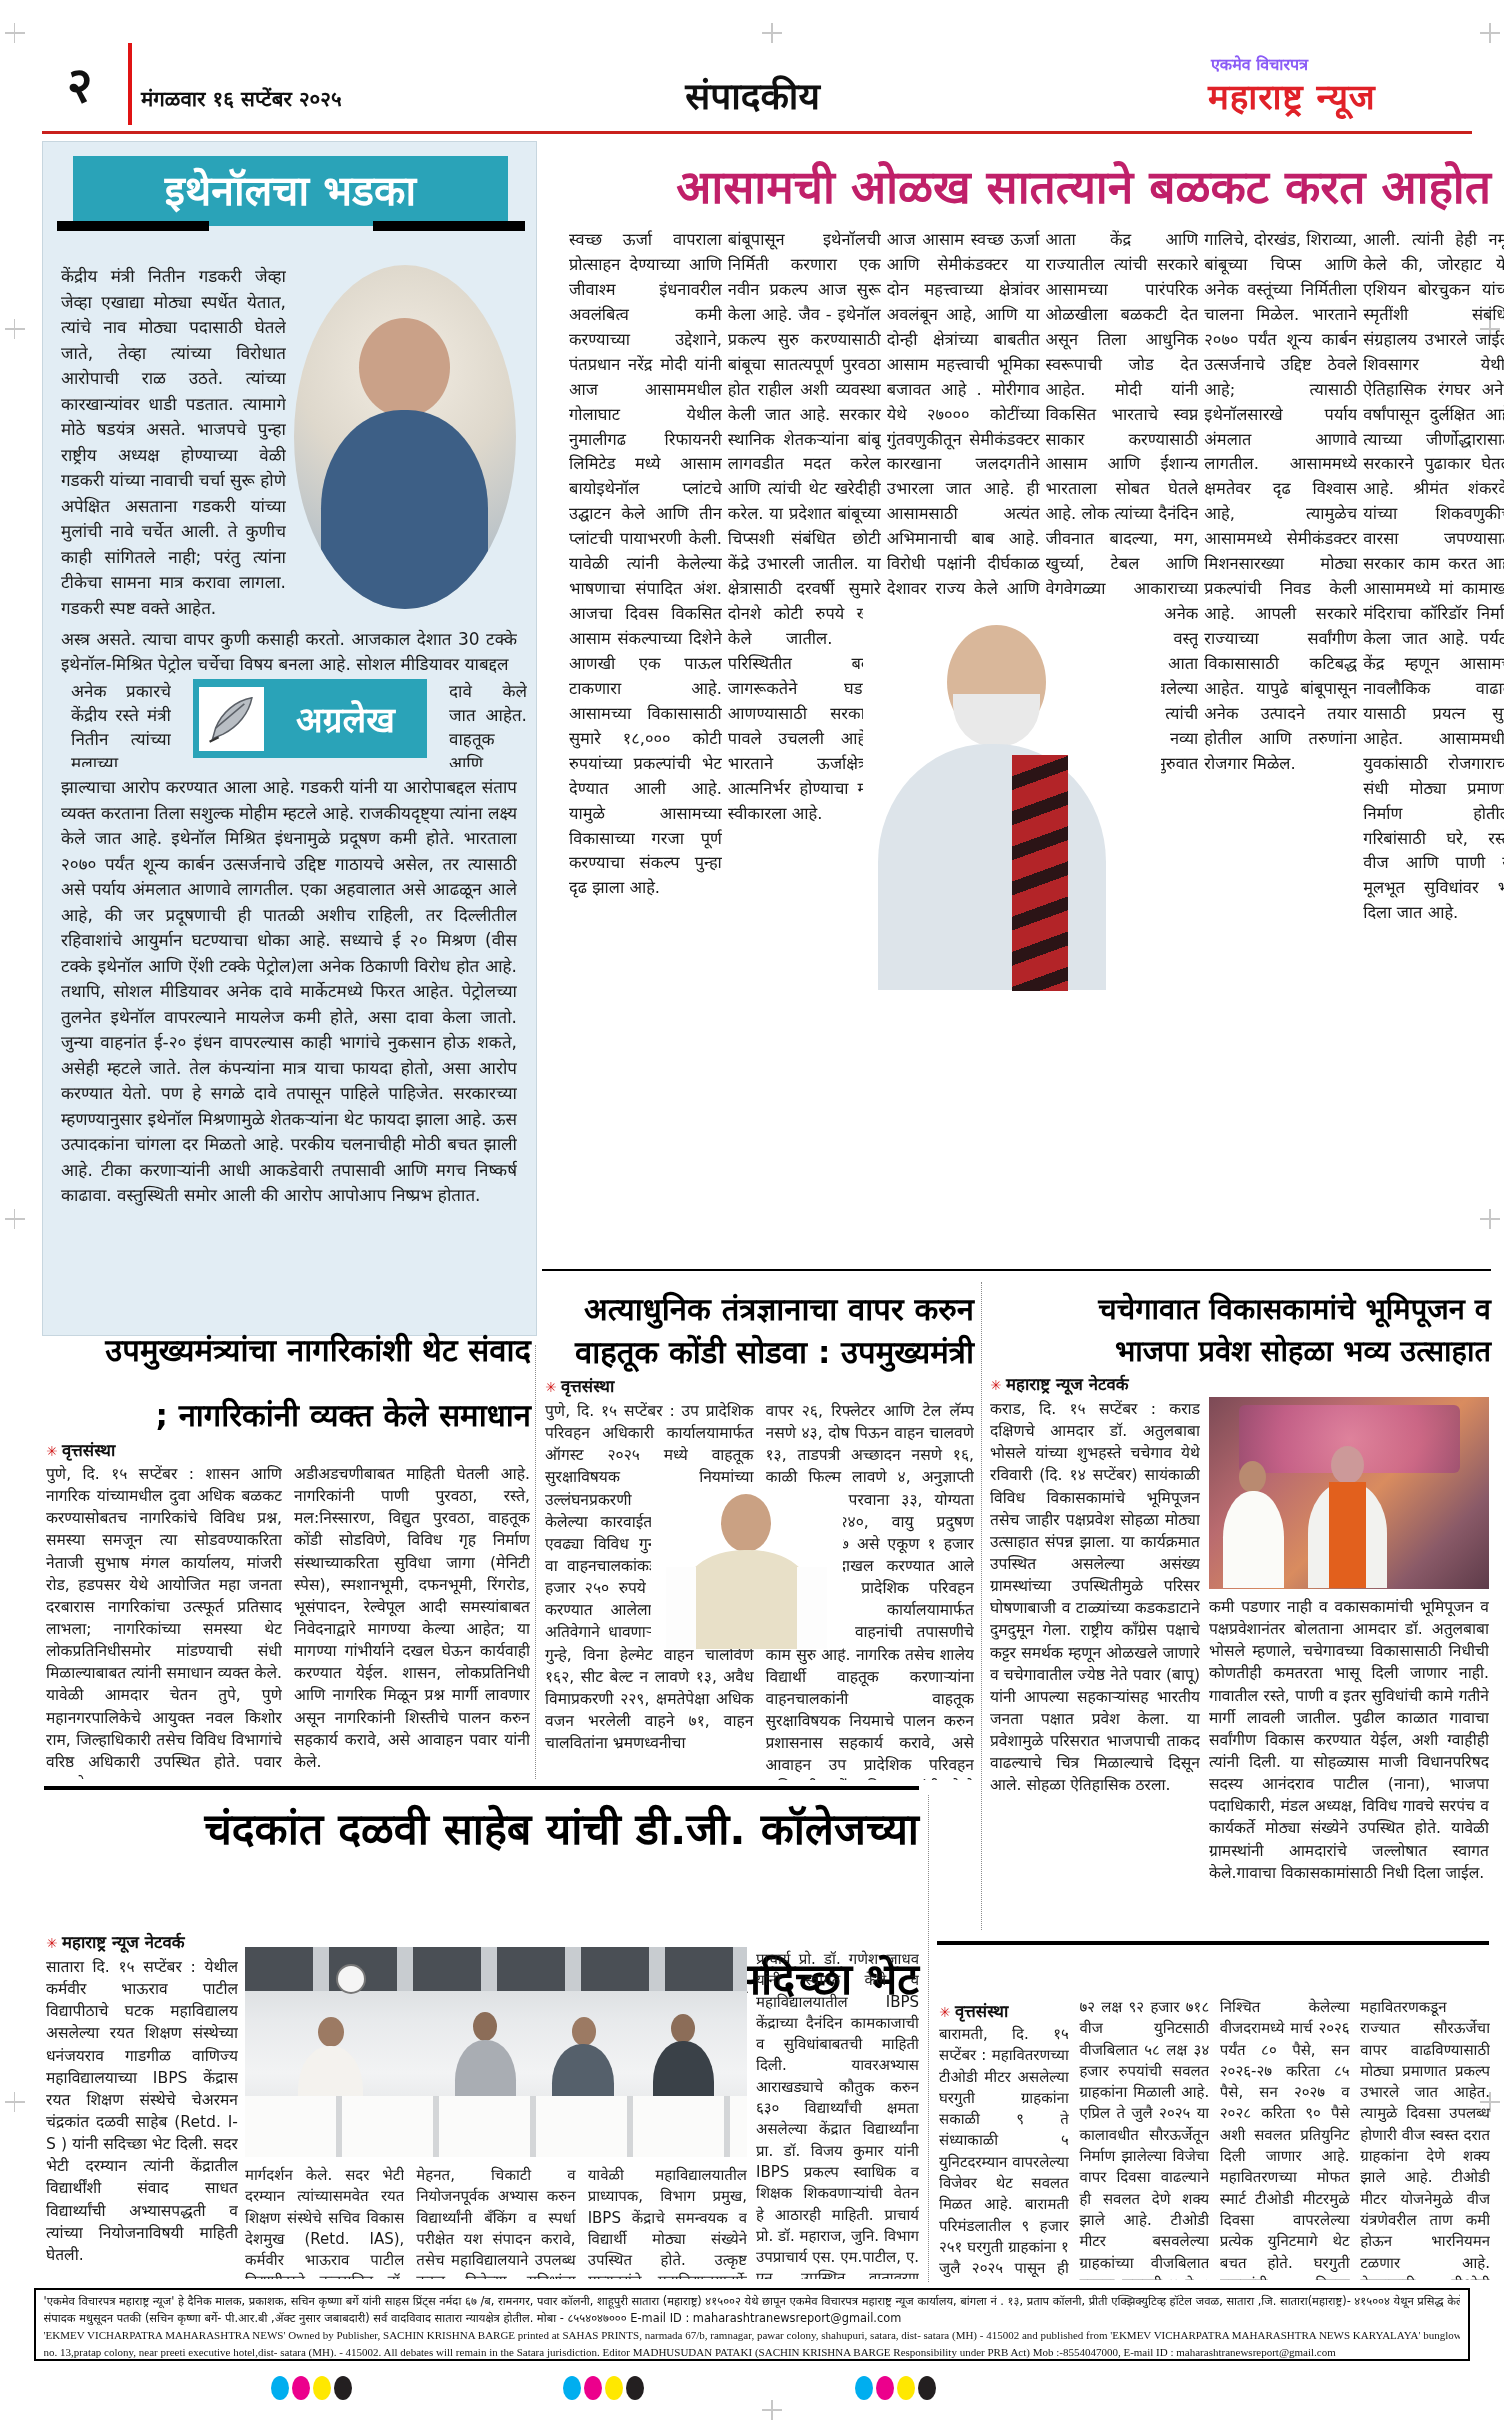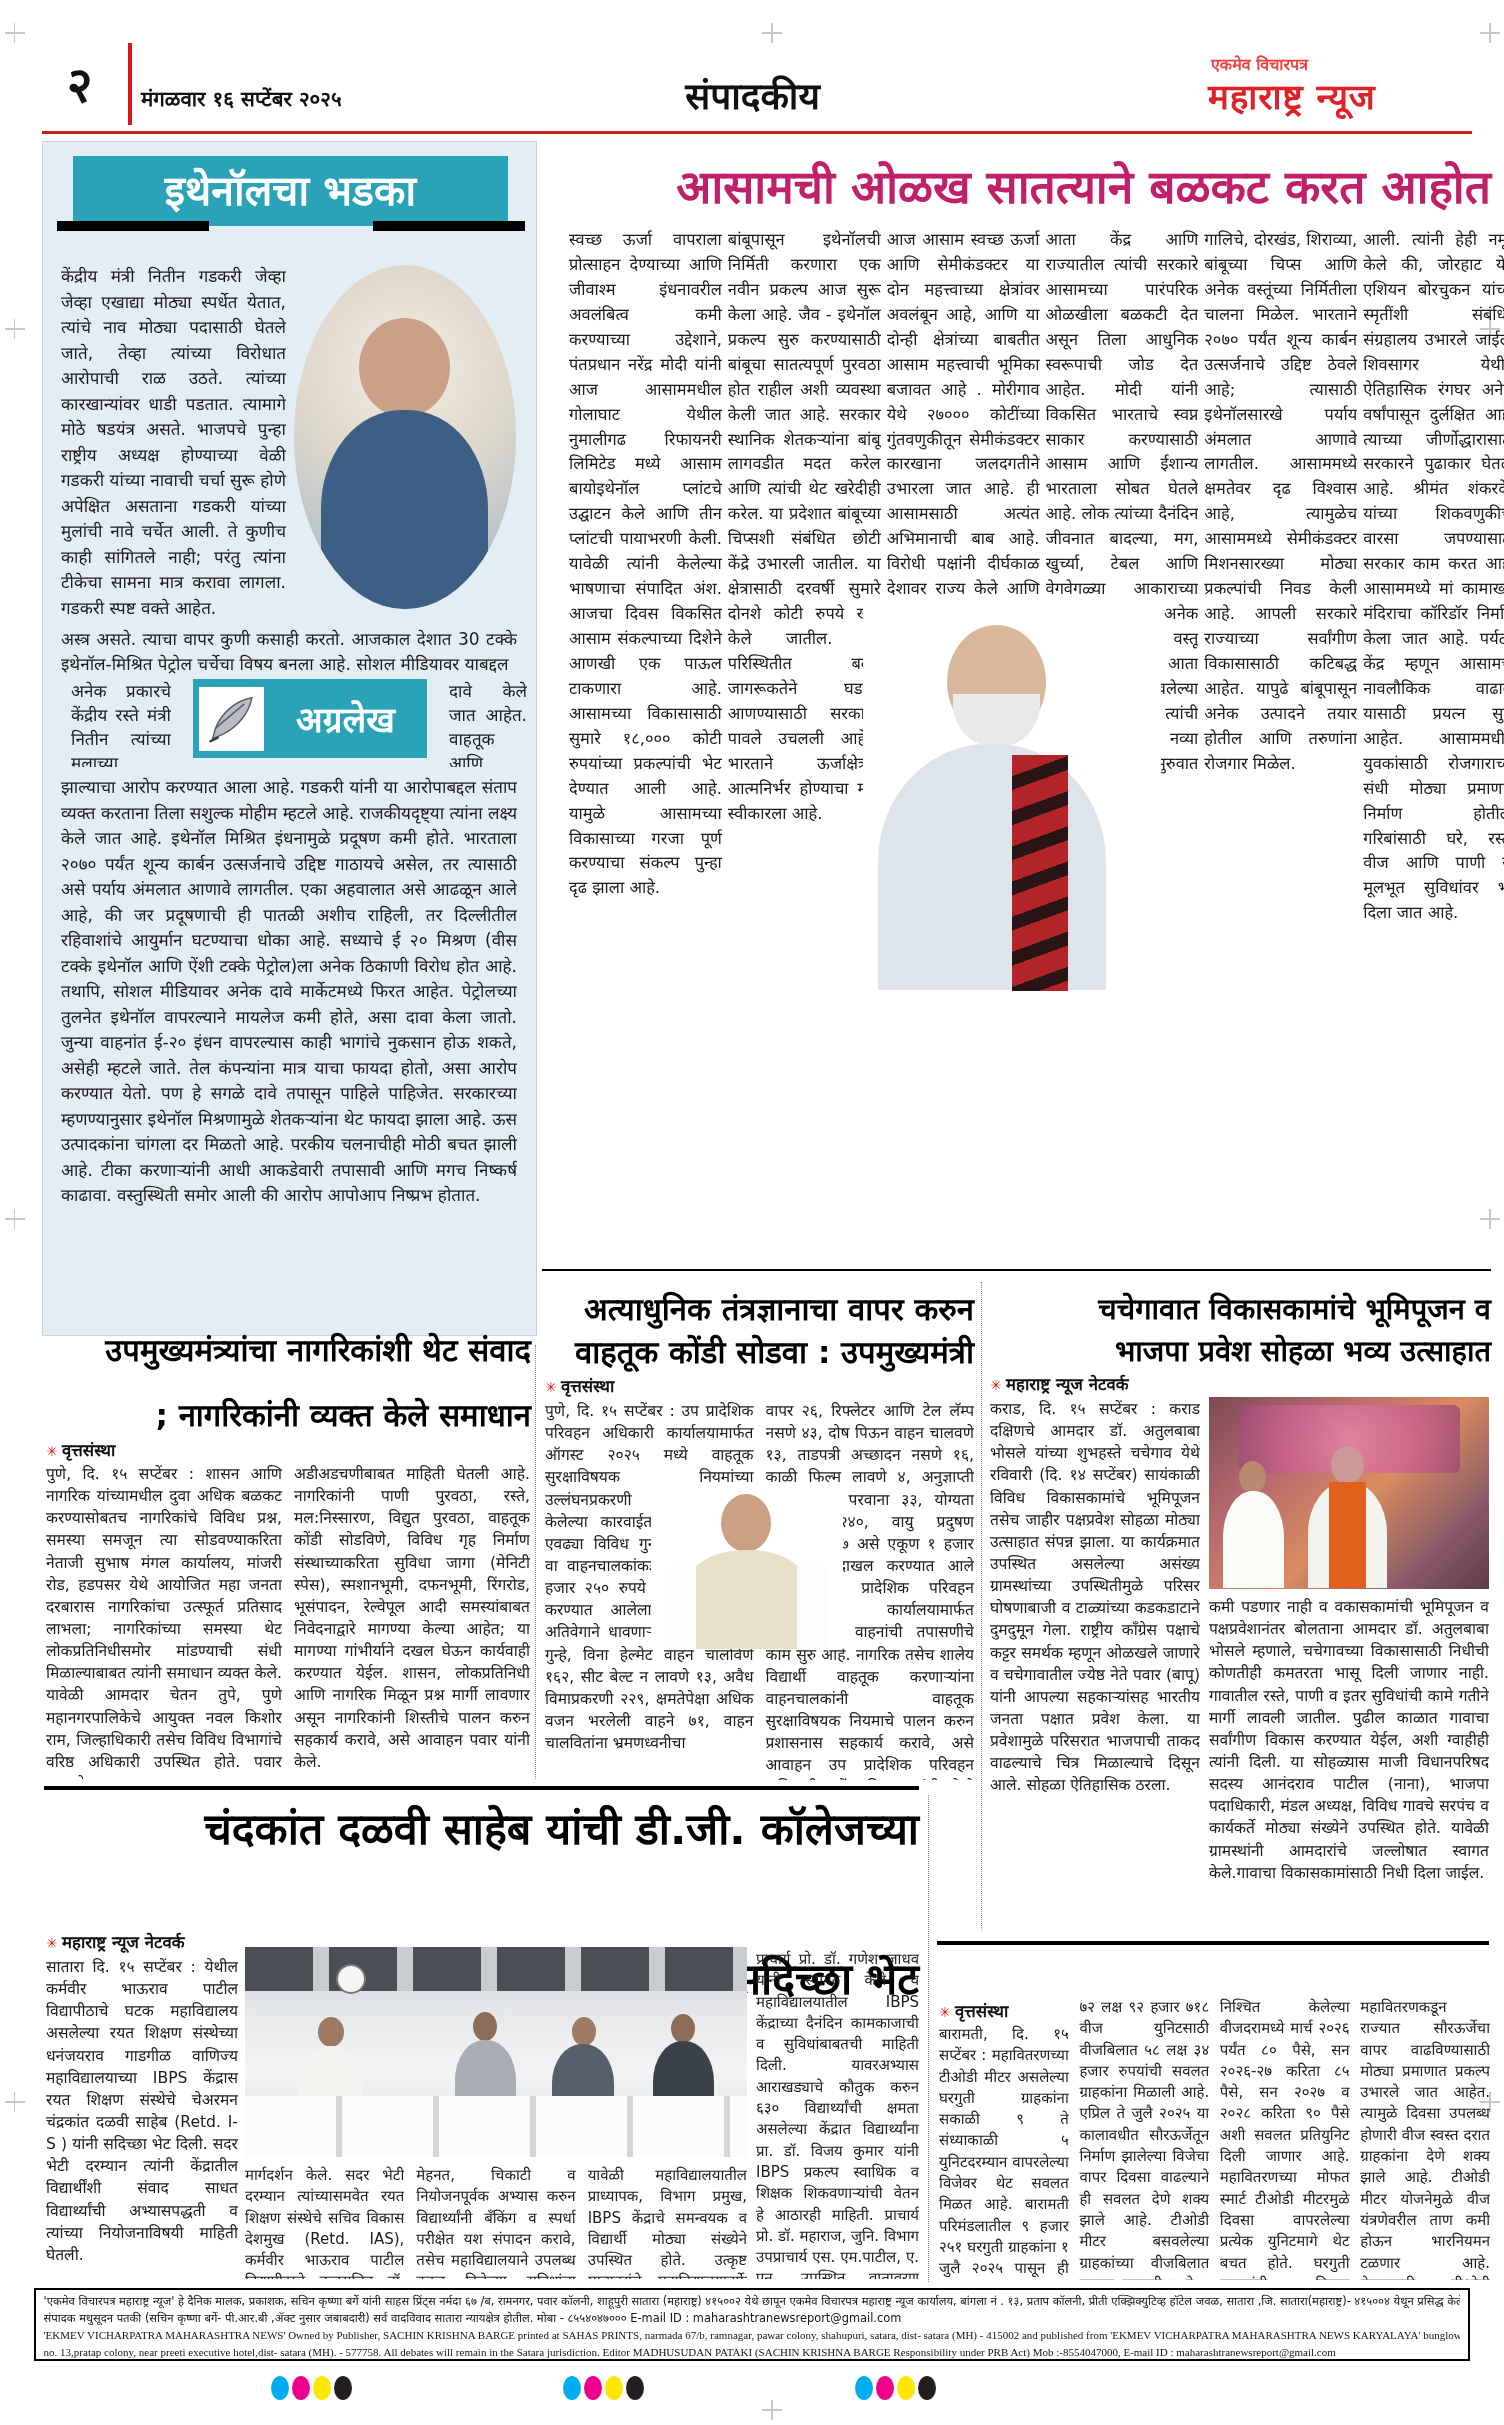--- a/index.html
+++ b/index.html
@@ -36,21 +36,21 @@
   <div class="abs mark" style="left:1480px;top:1209px;"></div>
   <div class="abs mark" style="left:4.6px;top:2092px;"></div>
   <div class="abs mark" style="left:1480px;top:2092px;"></div>
   <div class="abs mark" style="left:762px;top:2400px;"></div>
 
   <div class="abs" style="left:0;top:29px;width:1505px;height:99px;">
     <div class="abs" style="left:67px;top:21px;font-size:49px;font-weight:bold;color:#111;">२</div>
     <div class="abs" style="left:128px;top:13.7px;width:3.8px;height:82px;background:#e01414;"></div>
     <div class="abs" style="left:141px;top:55px;font-size:20.5px;font-weight:bold;color:#111;">मंगळवार १६ सप्टेंबर २०२५</div>
     <div class="abs" style="left:532px;top:40px;width:441px;text-align:center;font-size:37px;font-weight:bold;color:#101010;">संपादकीय</div>
-    <div class="abs" style="left:1211px;top:24px;font-size:16px;font-weight:bold;color:#ef4444;">एकमेव विचारपत्र</div>
+    <div class="abs" style="left:1211px;top:24px;font-size:16px;font-weight:bold;color:#8b5cf6;">एकमेव विचारपत्र</div>
     <div class="abs" style="left: 1208px; top: 43px; font-size: 35px; font-weight: bold; letter-spacing: 0.8px; color: rgb(224, 33, 40);">महाराष्ट्र न्यूज</div>
   </div>
   <div class="abs" style="left: 42px; top: 131px; width: 1430px; height: 3px; background-color: rgb(201, 32, 29);"></div>
 
   <div class="abs" style="left: 42px; top: 141px; width: 493px; height: 1193px; border: 0.8px solid rgb(199, 214, 223); background-color: rgb(226, 237, 244);">
     <div class="abs" style="left: 30px; top: 13.7px; width: 435px; height: 70px; background-color: rgb(42, 163, 184);">
       <div style="text-align:center;font-size:41px;font-weight:bold;color:#ffffff;line-height:70px;">इथेनॉलचा भडका</div>
     </div>
     <div class="abs" style="left:13.7px;top:79px;width:152px;height:10px;background:#000;"></div>
     <div class="abs" style="left:330px;top:79px;width:152px;height:10px;background:#000;"></div>
@@ -189,21 +189,21 @@
       <div class="jtext" style="flex:1;font-size:15px;">७२ लक्ष ९२ हजार ७१८ वीज युनिटसाठी वीजबिलात ५८ लक्ष ३४ हजार रुपयांची सवलत ग्राहकांना मिळाली आहे. एप्रिल ते जुलै २०२५ या कालावधीत सौरऊर्जेतून निर्माण झालेल्या विजेचा वापर दिवसा वाढल्याने ही सवलत देणे शक्य झाले आहे. टीओडी मीटर बसवलेल्या ग्राहकांच्या वीजबिलात दरमहा सरासरी ४ ते ८ टक्के बचत होत असल्याचे दिसून आले आहे. ही योजना १ जुलै २०२५ प्रतियुनिट २० पैसे ते १ रुपयांपर्यंत लाभ देणारी आहे.</div>
       <div class="jtext" style="flex:1;font-size:15px;">निश्चित केलेल्या वीजदरामध्ये मार्च २०२६ पर्यंत ८० पैसे, सन २०२६-२७ करिता ८५ पैसे, सन २०२७ व २०२८ करिता ९० पैसे अशी सवलत प्रतियुनिट दिली जाणार आहे. महावितरणच्या मोफत स्मार्ट टीओडी मीटरमुळे दिवसा वापरलेल्या प्रत्येक युनिटमागे थेट बचत होते. घरगुती ग्राहकांनी दिवसा जास्तीत जास्त वीज वापरावी व सवलतीचा लाभ घ्यावा, असे आवाहन मुख्य अभियंता यांनी केले आहे. पुढील पाच वर्षांत ही सवलत वाढणार आहे.</div>
       <div class="jtext" style="flex:1;font-size:15px;">महावितरणकडून राज्यात सौरऊर्जेचा वापर वाढविण्यासाठी मोठ्या प्रमाणात प्रकल्प उभारले जात आहेत. त्यामुळे दिवसा उपलब्ध होणारी वीज स्वस्त दरात ग्राहकांना देणे शक्य झाले आहे. टीओडी मीटर योजनेमुळे वीज यंत्रणेवरील ताण कमी होऊन भारनियमन टळणार आहे. घेण्यासाठी टीओडी मीटर बसवून ग्राहकांनी योजनेचा लाभ घ्यावा, असे आवाहन महावितरणने प्रसिद्धीपत्रकाद्वारे केले आहे.</div>
     </div>
   </div>
 
   <div class="abs" style="left:34px;top:2288px;width:1436px;height:73px;border:2.3px solid #000;padding:3px 7.6px;box-sizing:border-box;overflow:hidden;">
     <div class="footer-line" style="font-size:11.4px;line-height:1.5;">'एकमेव विचारपत्र महाराष्ट्र न्यूज' हे दैनिक मालक, प्रकाशक, सचिन कृष्णा बर्गे यांनी साहस प्रिंट्स नर्मदा ६७ /ब, रामनगर, पवार कॉलनी, शाहूपुरी सातारा (महाराष्ट्र) ४१५००२ येथे छापून एकमेव विचारपत्र महाराष्ट्र न्यूज कार्यालय, बांगला नं . १३, प्रताप कॉलनी, प्रीती एक्झिक्युटिव्ह हॉटेल जवळ, सातारा ,जि. सातारा(महाराष्ट्र)- ४१५००४ येथून प्रसिद्ध केले.</div>
     <div class="footer-line" style="font-size:11.4px;line-height:1.5;">संपादक मधुसूदन पतकी (सचिन कृष्णा बर्गे- पी.आर.बी ,ॲक्ट नुसार जबाबदारी)  सर्व वादविवाद सातारा न्यायक्षेत्र होतील. मोबा - ८५५४०४७००० E-mail ID : maharashtranewsreport@gmail.com</div>
     <div class="footer-line" style="font-size:11px;line-height:1.5;font-family:'Liberation Serif',serif;">'EKMEV VICHARPATRA MAHARASHTRA NEWS' Owned by Publisher, SACHIN KRISHNA BARGE printed at SAHAS PRINTS, narmada 67/b, ramnagar, pawar colony, shahupuri, satara, dist- satara (MH) - 415002 and published from 'EKMEV VICHARPATRA MAHARASHTRA NEWS KARYALAYA' bunglow</div>
-    <div class="footer-line" style="font-size:11px;line-height:1.5;font-family:'Liberation Serif',serif;">no. 13,pratap colony, near preeti executive hotel,dist- satara (MH). - 577758. All debates will remain in the Satara jurisdiction. Editor MADHUSUDAN PATAKI (SACHIN KRISHNA BARGE Responsibility under PRB Act) Mob :-8554047000, E-mail ID : maharashtranewsreport@gmail.com</div>
+    <div class="footer-line" style="font-size:11px;line-height:1.5;font-family:'Liberation Serif',serif;">no. 13,pratap colony, near preeti executive hotel,dist- satara (MH). - 415002. All debates will remain in the Satara jurisdiction. Editor MADHUSUDAN PATAKI (SACHIN KRISHNA BARGE Responsibility under PRB Act) Mob :-8554047000, E-mail ID : maharashtranewsreport@gmail.com</div>
   </div>
 
   <div class="abs" style="left:271px;top:2376px;">
     <span class="dot" style="background-color: rgb(0, 174, 239);"></span><span class="dot" style="background-color: rgb(236, 0, 140);"></span><span class="dot" style="background-color: rgb(255, 232, 0);"></span><span class="dot" style="background-color: rgb(35, 31, 32);"></span>
   </div>
   <div class="abs" style="left:563px;top:2376px;">
     <span class="dot" style="background-color: rgb(0, 174, 239);"></span><span class="dot" style="background-color: rgb(236, 0, 140);"></span><span class="dot" style="background-color: rgb(255, 232, 0);"></span><span class="dot" style="background-color: rgb(35, 31, 32);"></span>
   </div>
   <div class="abs" style="left:855px;top:2376px;">
     <span class="dot" style="background-color: rgb(0, 174, 239);"></span><span class="dot" style="background-color: rgb(236, 0, 140);"></span><span class="dot" style="background-color: rgb(255, 232, 0);"></span><span class="dot" style="background-color: rgb(35, 31, 32);"></span>

